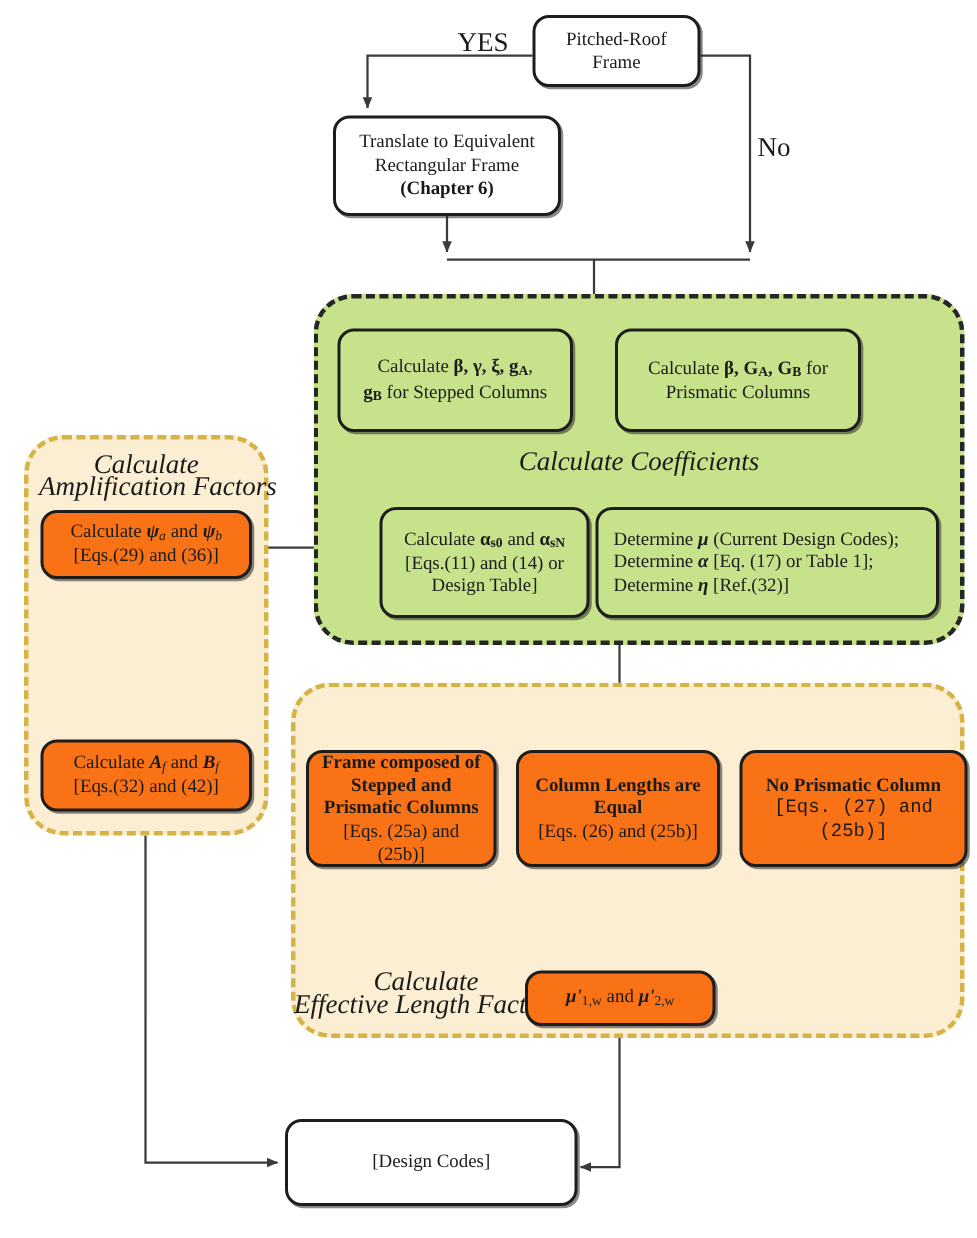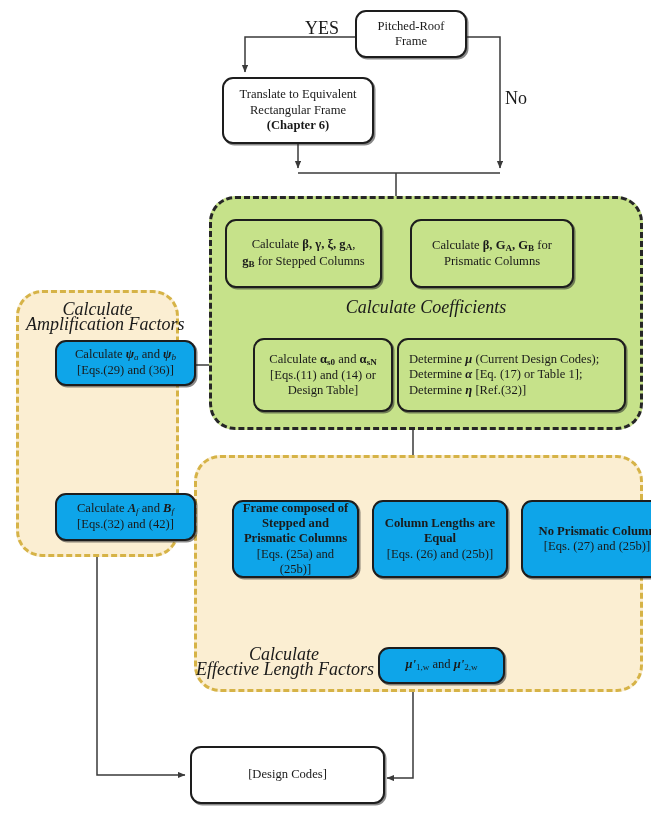--- a/index.html
+++ b/index.html
@@ -39,21 +39,21 @@
     align-items:center;
     justify-content:center;
     text-align:center;
     line-height:1.22;
     font-size:12.6px;
     padding:3px 5px;
     box-shadow:1.5px 1.5px 0 rgba(40,40,40,.55);
   }
   .node.white{background:#ffffff;}
   .node.green{background:#c6e28a;}
-  .node.cream{background:#0ea5e9;margin-left:28px;}
+  .node.cream{background:#f97316;}
   .node .inner{width:100%;}
   
   .label{
     position:absolute;
     font-size:18px;
     white-space:nowrap;
   }
   .label.italic{font-style:italic;}
   .label.center{text-align:center;}
   
@@ -248,21 +248,21 @@
     <div class="inner">
       <div>Column Lengths are</div>
       <div>Equal</div>
       <div style="font-weight:normal;">[Eqs. (26) and (25b)]</div>
     </div>
   </div>
 
   <div class="node cream bold" style="left:493px;top:500px;width:152px;height:78px;">
     <div class="inner">
       <div>No Prismatic Column</div>
-      <div style="font-weight:normal;">[Eqs. (27) and (25b)]</div>
+      <div style="font-weight:normal;font-family:Liberation Mono, monospace;">[Eqs. (27) and (25b)]</div>
     </div>
   </div>
 
   <div class="node cream" style="left:350px;top:647px;width:127px;height:37px;">
     <div class="inner">
       <div>
         <span class="sym it">μ'</span><span class="sub">1,w</span>
         <span>and</span>
         <span class="sym it">μ'</span><span class="sub">2,w</span>
       </div>

